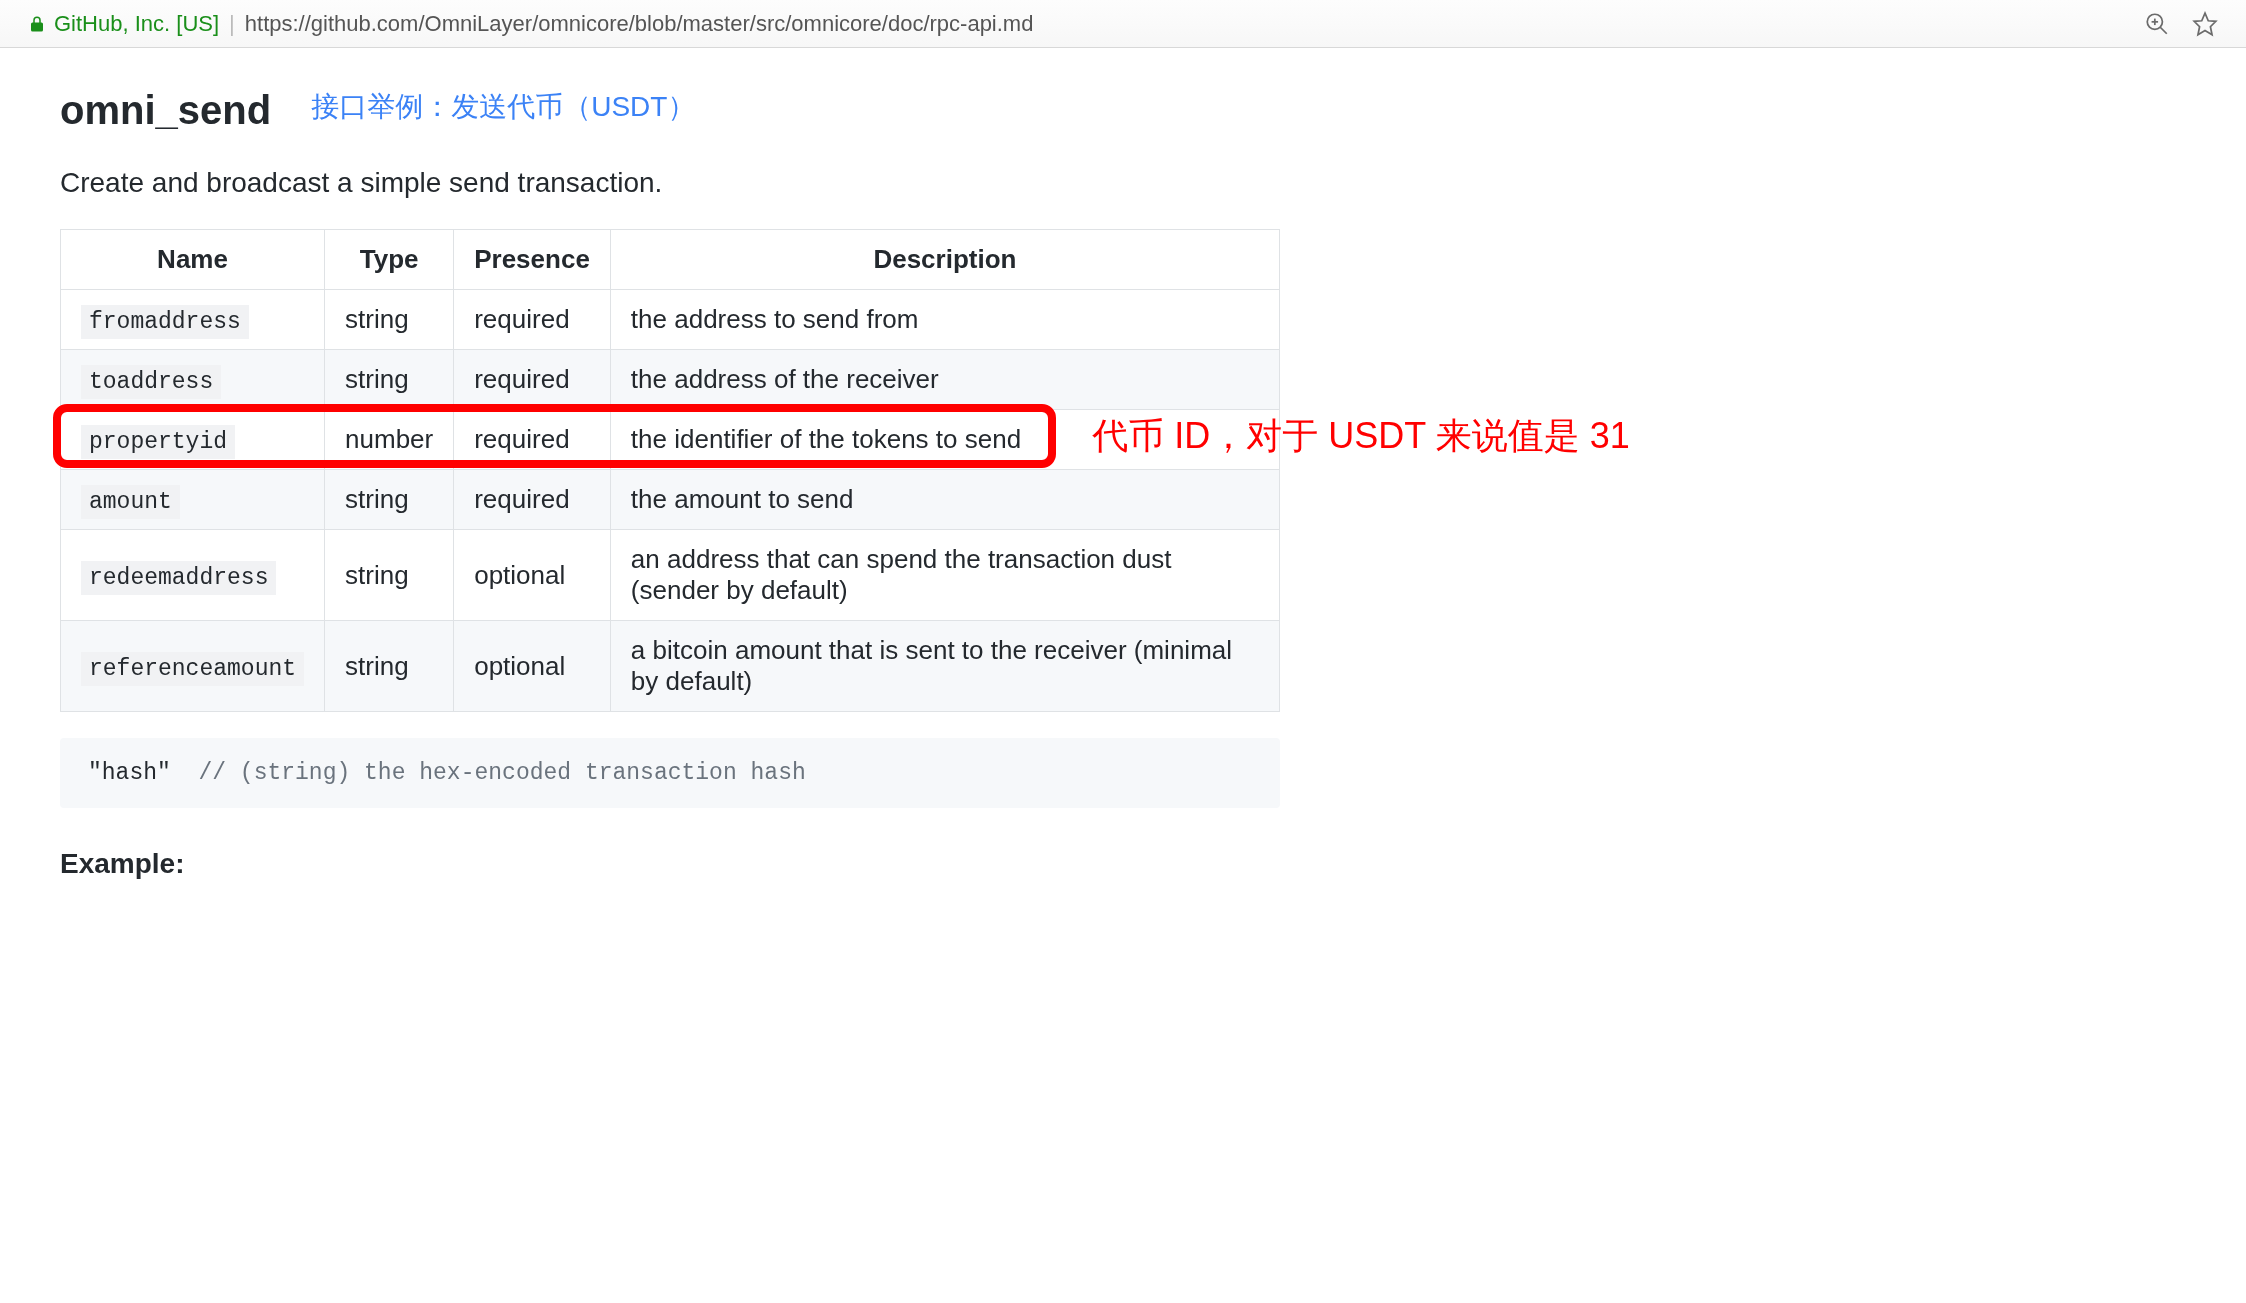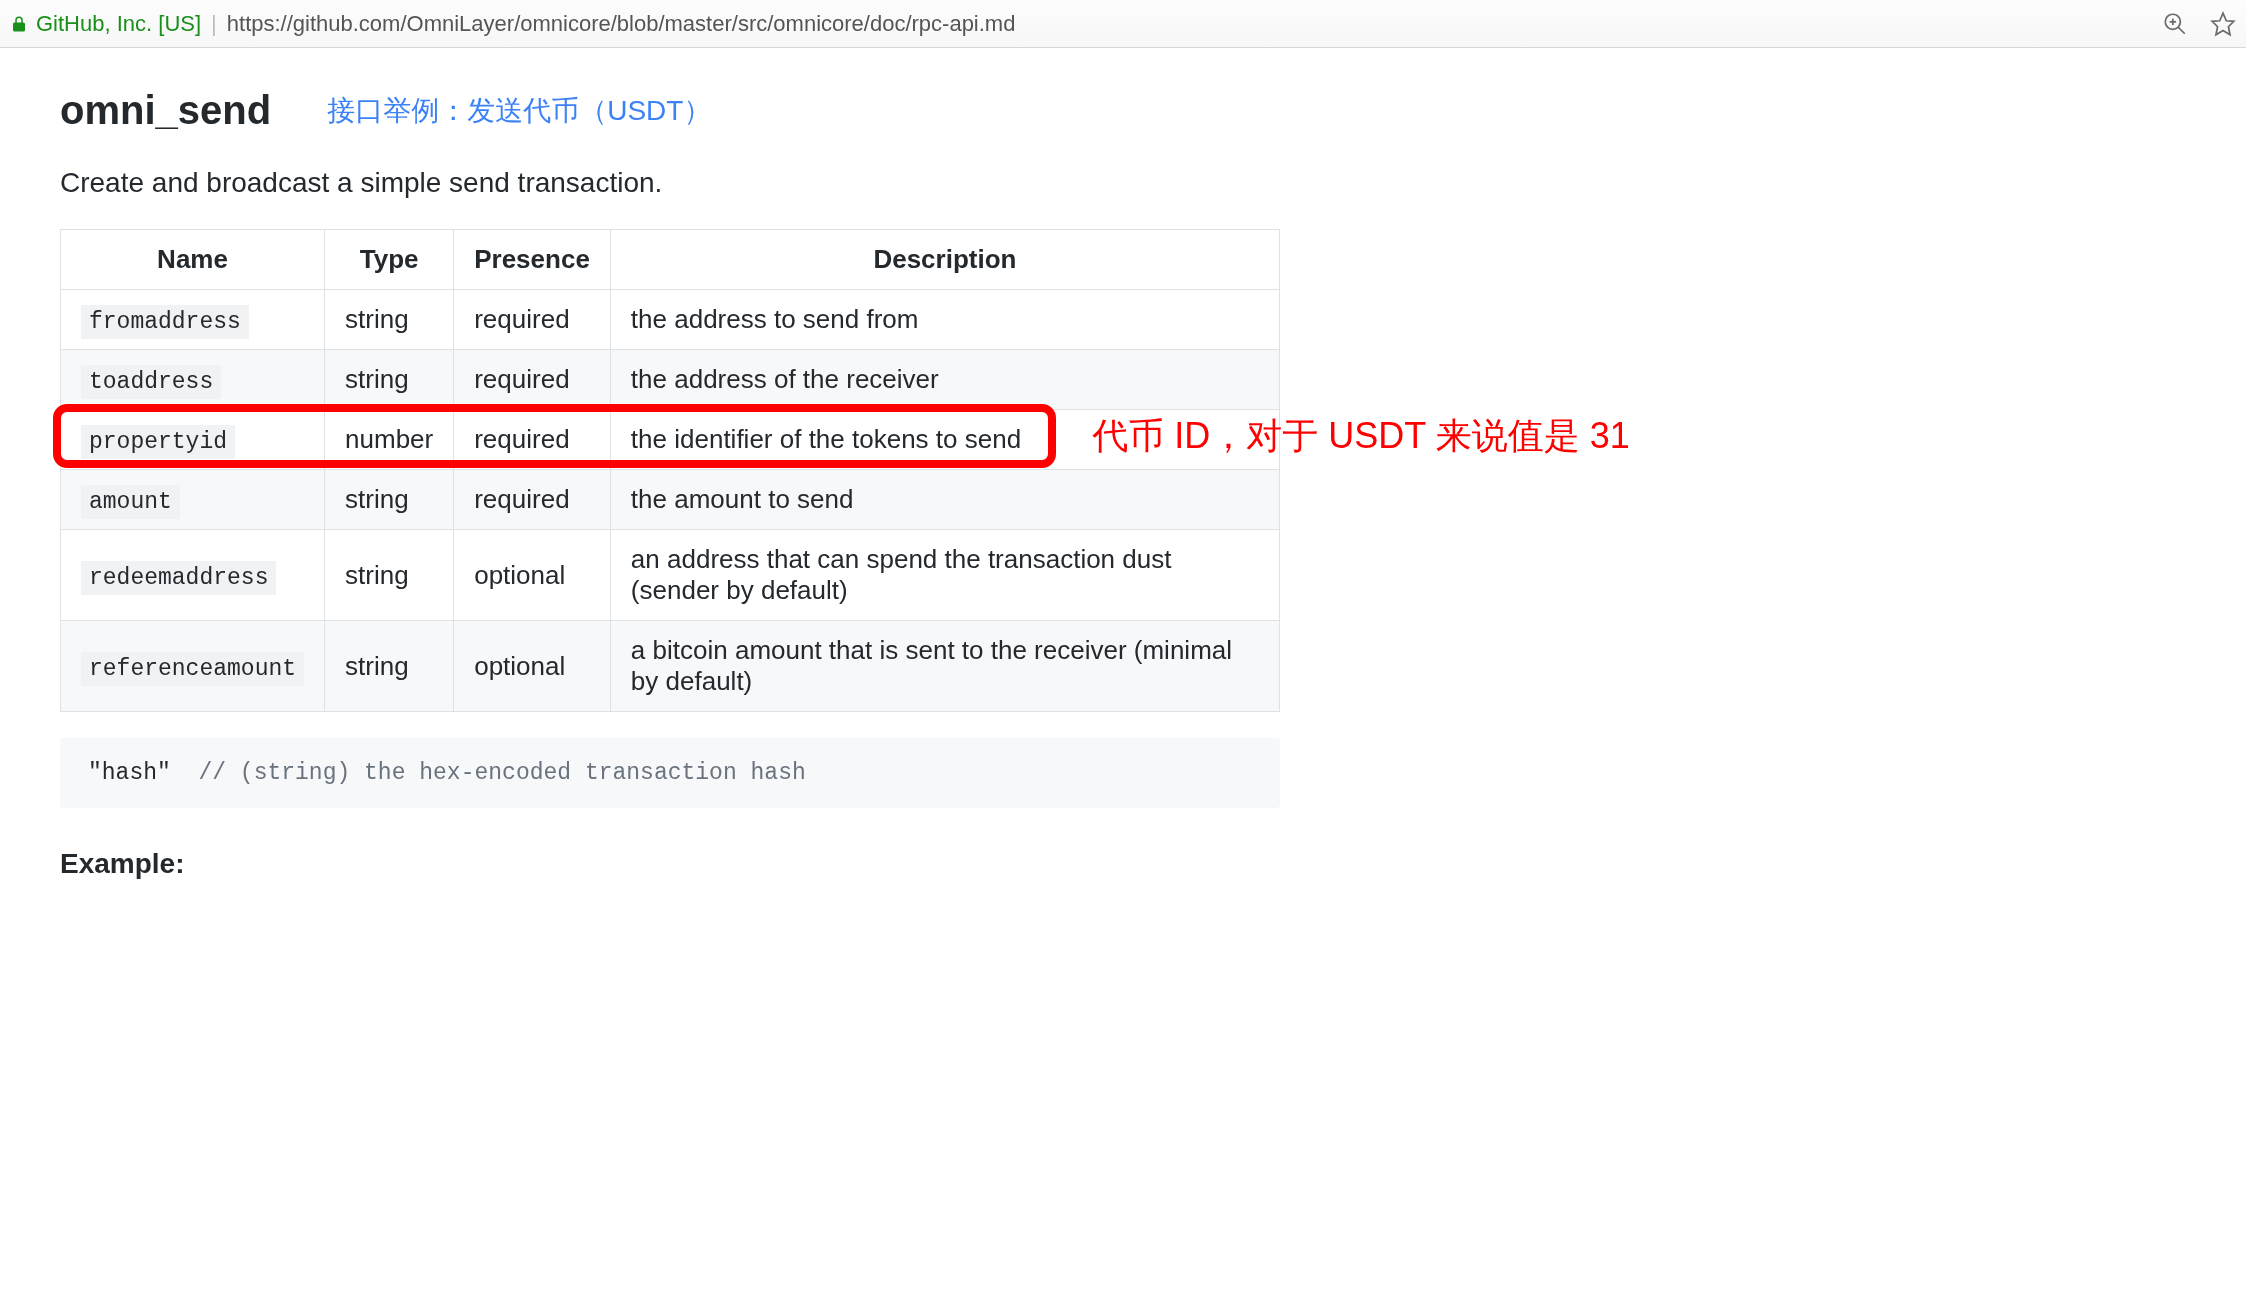--- a/index.html
+++ b/index.html
@@ -11,21 +11,21 @@
       font-family: -apple-system, BlinkMacSystemFont, "Segoe UI", Helvetica, Arial, sans-serif;
       background: #ffffff;
       color: #24292e;
       width: 2246px;
     }
     
     .urlbar {
       display: flex;
       align-items: center;
       height: 48px;
-      padding: 0 10px;
+      padding: 0 28px;
       border-bottom: 1px solid #d8d8d8;
       background: linear-gradient(#fdfdfd,#f7f7f7);
       font-size: 22px;
       gap: 8px;
     }
     .urlbar-left {
       display: flex;
       align-items: center;
       gap: 8px;
       flex: 1;
@@ -67,22 +67,22 @@
       stroke-width:1.6;
     }
     
     .page {
       position: relative;
       padding: 40px 0 60px 60px;
       width: 100%;
     }
     .title-row {
       display: flex;
-      align-items: center;
-      gap: 56px;
+      align-items: flex-start;
+      gap: 40px;
     }
     h2.api-title {
       font-size: 40px;
       font-weight: 700;
       color: #24292e;
     }
     .title-annotation {
       color: #3b82f6;
       font-size: 28px;
       font-weight: 400;

